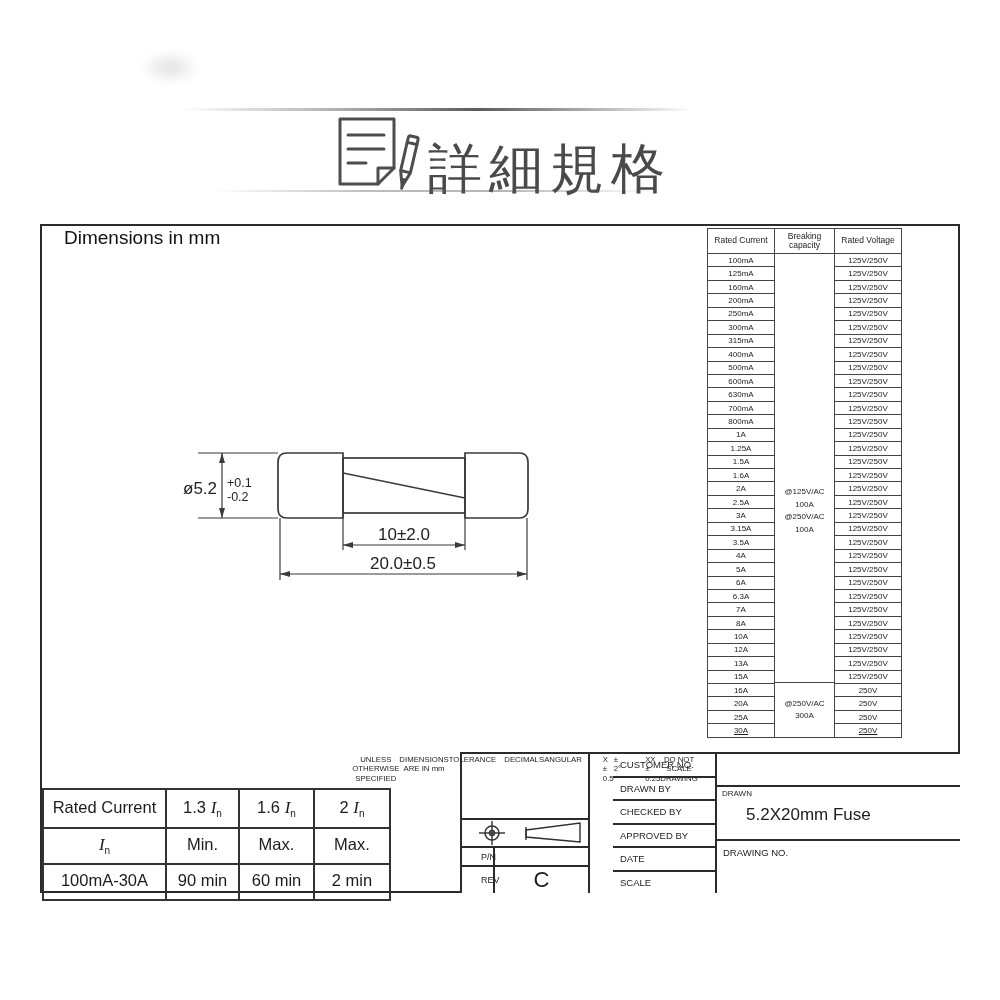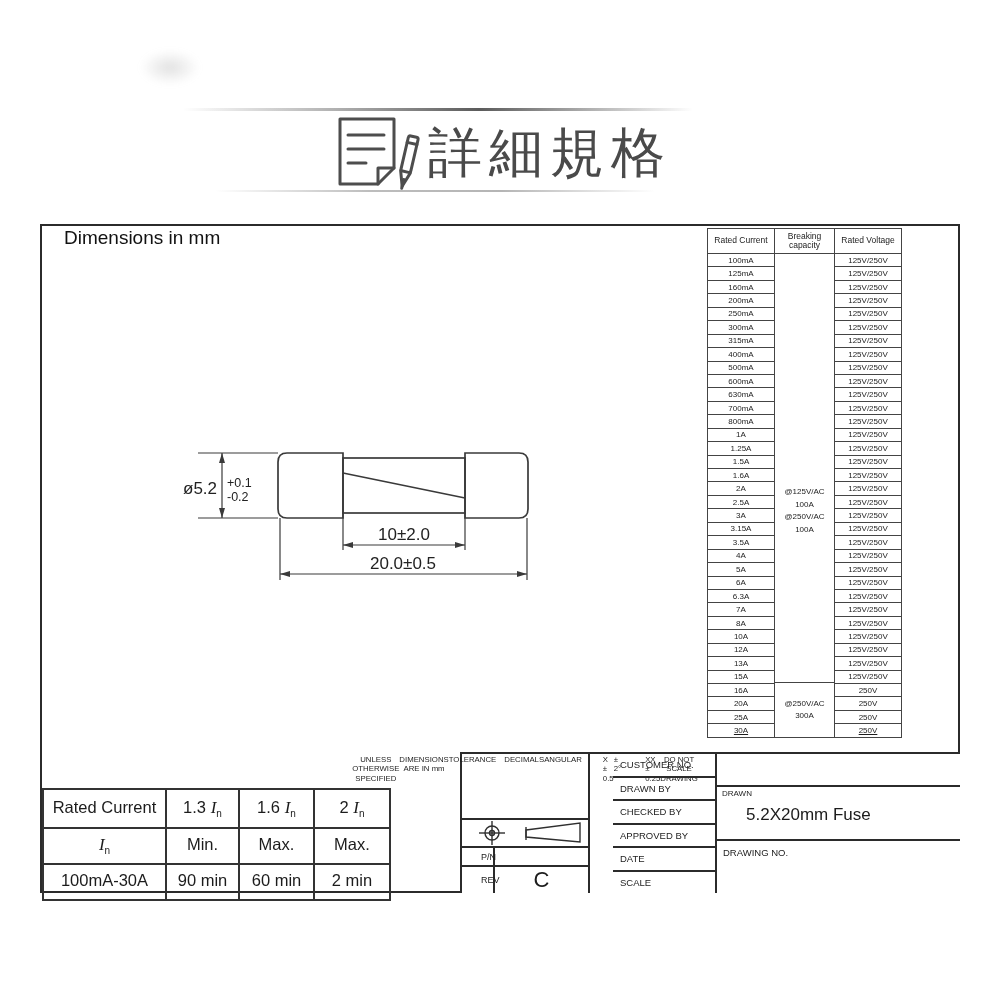--- a/index.html
+++ b/index.html
@@ -13,21 +13,21 @@
   .watermark{left:140px;top:50px;width:60px;height:35px;
     background:radial-gradient(ellipse at center, rgba(150,150,150,.28), rgba(150,150,150,0) 70%);
     filter:blur(3px);}
 
   
   .deco-line-top{left:183px;top:108px;width:510px;height:3px;
     background:linear-gradient(to right, rgba(90,90,90,0), rgba(80,80,80,.45) 30%, rgba(50,50,50,.8) 58%, rgba(90,90,90,0));}
   .deco-line-bottom{left:215px;top:190px;width:440px;height:2px;
     background:linear-gradient(to right, rgba(90,90,90,0), rgba(90,90,90,.4) 35%, rgba(90,90,90,.45) 65%, rgba(90,90,90,0));}
   .header-icon{left:332px;top:116px;}
-  .header-title{left:428px;top:112px;height:82px;display:flex;align-items:center;
+  .header-title{left:428px;top:128px;height:82px;display:flex;align-items:center;
     font-family:"DejaVu Sans", sans-serif;font-size:54px;font-weight:300;
     letter-spacing:7px;color:#4a4a4a;}
 
   
   .frame{left:40px;top:224px;width:920px;height:669px;border:2px solid #2b2b2b;box-sizing:border-box;}
   .dim-label{left:64px;top:227px;font-size:19px;color:#111;}
 
   
   .fuse-svg{left:170px;top:437px;}
   .fuse-svg text{font-family:"Liberation Sans", sans-serif;fill:#222;}

